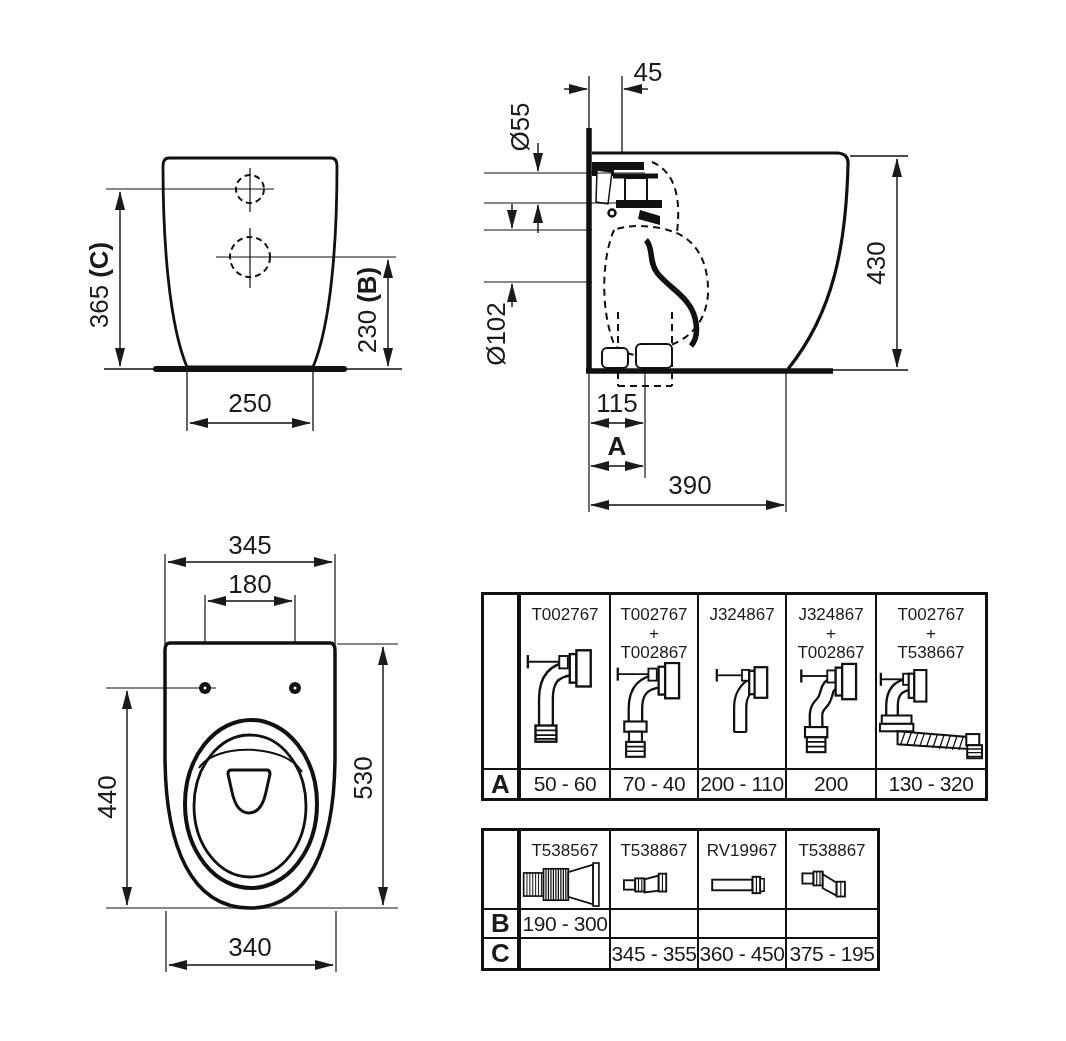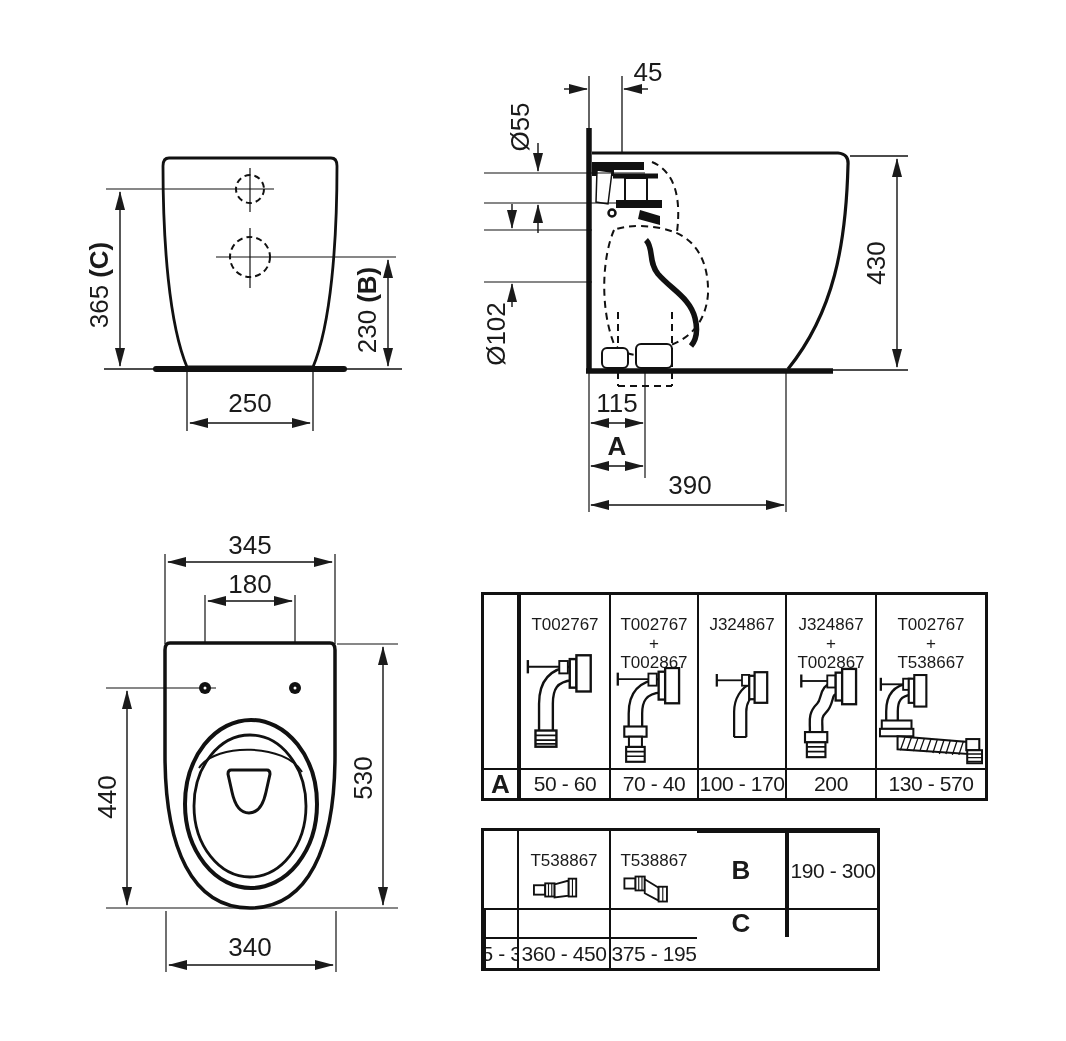--- a/index.html
+++ b/index.html
@@ -10,21 +10,21 @@
   svg.view { position:absolute; overflow:visible; }
   svg text { font-family:"Liberation Sans","DejaVu Sans",sans-serif; fill:#1a1a1a; }
   .dim { font-size:26px; }
   .dimb { font-size:26px; font-weight:bold; }
   
   .dtable { position:absolute; display:grid; background:#fff; border:3px solid #111; box-sizing:content-box; }
   .dtable > div { box-sizing:border-box; display:flex; align-items:center; justify-content:center; overflow:hidden; }
   .bl2 { border-left:2px solid #111; }
   .bl3 { border-left:4px solid #111; }
   .bt2 { border-top:2px solid #111; }
-  .pcell { flex-direction:column; padding-top:20px; }
+  .pcell { flex-direction:column; padding-top:10px; }
   .codes { text-align:center; font-size:17px; line-height:19px; white-space:nowrap; }
   .codes span { display:block; }
   .iconwrap { flex:1 1 auto; min-height:0; display:flex; align-items:center; justify-content:center; width:100%; }
   .vcell { font-size:21px; letter-spacing:-0.4px; white-space:nowrap; }
   .lcell { font-size:26px; font-weight:bold; }
   .fit { display:block; }
 </style>
 </head>
 <body>
 
@@ -312,43 +312,67 @@
         <rect x="94" y="70" width="14" height="12" fill="#fff" stroke="#111" stroke-width="2.2"></rect>
         <rect x="95" y="82" width="16" height="14" fill="#fff" stroke="#111" stroke-width="2.2"></rect>
         <path d="M95,86 H111 M95,90 H111 M95,94 H111" stroke="#111" stroke-width="1.5"></path>
       </svg>
         </div>
     </div>
 
     <div class="lcell bt2">A</div>
     <div class="vcell bt2 bl3">50 - 60</div>
     <div class="vcell bt2 bl2">70 - 40</div>
-    <div class="vcell bt2 bl2">100 - 170</div>
+    <div class="vcell bt2 bl2">200 - 110</div>
     <div class="vcell bt2 bl2">200</div>
-    <div class="vcell bt2 bl2">130 - 570</div>
+    <div class="vcell bt2 bl2">130 - 320</div>
   </div>
 
   <div id="table-bc" class="dtable" style="left:481px;top:828px;grid-template-columns:33px 92px 88px 88px 92px;grid-template-rows:77px 29px 31px;">
     <div></div>
 
+    <div class="pcell bl3">
+      <div class="codes">T538567</div>
+      <div class="iconwrap">
+          <svg class="fit" width="86" height="45" viewBox="0 0 104 54">
+        <rect x="2" y="13" width="24" height="28" fill="#fff" stroke="#111" stroke-width="2"></rect>
+        <path d="M6,13 V41 M9.5,13 V41 M13,13 V41 M16.5,13 V41 M20,13 V41 M23.5,13 V41" stroke="#111" stroke-width="1.2"></path>
+        <rect x="26" y="8" width="30" height="38" fill="#fff" stroke="#111" stroke-width="2"></rect>
+        <path d="M29,8 V46 M32,8 V46 M35,8 V46 M38,8 V46 M41,8 V46 M44,8 V46 M47,8 V46 M50,8 V46 M53,8 V46" stroke="#111" stroke-width="1.5"></path>
+        <path d="M56,12 L86,3 L86,51 L56,42 Z" fill="#fff" stroke="#111" stroke-width="2"></path>
+        <rect x="86" y="1" width="7" height="52" fill="#fff" stroke="#111" stroke-width="2"></rect>
+      </svg>
+        </div>
+    </div>
 
     <div class="pcell bl2">
       <div class="codes">T538867</div>
       <div class="iconwrap">
           <svg class="fit" width="62" height="32" viewBox="0 0 66 34">
         <rect x="1" y="13" width="12" height="10" fill="#fff" stroke="#111" stroke-width="2"></rect>
         <rect x="13" y="11" width="10" height="14" fill="#fff" stroke="#111" stroke-width="2"></rect>
         <path d="M16.5,11 V25 M20,11 V25" stroke="#111" stroke-width="1.2"></path>
         <path d="M23,12 L38,8 L38,24 L23,26 Z" fill="#fff" stroke="#111" stroke-width="2"></path>
         <rect x="38" y="6" width="8" height="19" fill="#fff" stroke="#111" stroke-width="2"></rect>
         <path d="M42,6 V25" stroke="#111" stroke-width="1.2"></path>
       </svg>
         </div>
     </div>
 
+    <div class="pcell bl2">
+      <div class="codes">RV19967</div>
+      <div class="iconwrap">
+          <svg class="fit" width="62" height="25" viewBox="0 0 64 26">
+        <rect x="1" y="8" width="42" height="11" fill="#fff" stroke="#111" stroke-width="2"></rect>
+        <rect x="43" y="5" width="8" height="17" fill="#fff" stroke="#111" stroke-width="2"></rect>
+        <path d="M47,5 V22" stroke="#111" stroke-width="1.2"></path>
+        <rect x="51" y="7" width="4" height="13" fill="#fff" stroke="#111" stroke-width="1.6"></rect>
+      </svg>
+        </div>
+    </div>
 
     <div class="pcell bl2">
       <div class="codes">T538867</div>
       <div class="iconwrap">
           <svg class="fit" width="62" height="37" viewBox="0 0 66 40">
         <rect x="1" y="8" width="12" height="11" fill="#fff" stroke="#111" stroke-width="2"></rect>
         <rect x="13" y="6" width="10" height="15" fill="#fff" stroke="#111" stroke-width="2"></rect>
         <path d="M16.5,6 V21 M20,6 V21" stroke="#111" stroke-width="1.2"></path>
         <path d="M23,9 L38,18 L38,32 L23,24 Z" fill="#fff" stroke="#111" stroke-width="2"></path>
         <rect x="38" y="17" width="9" height="16" fill="#fff" stroke="#111" stroke-width="2"></rect>

